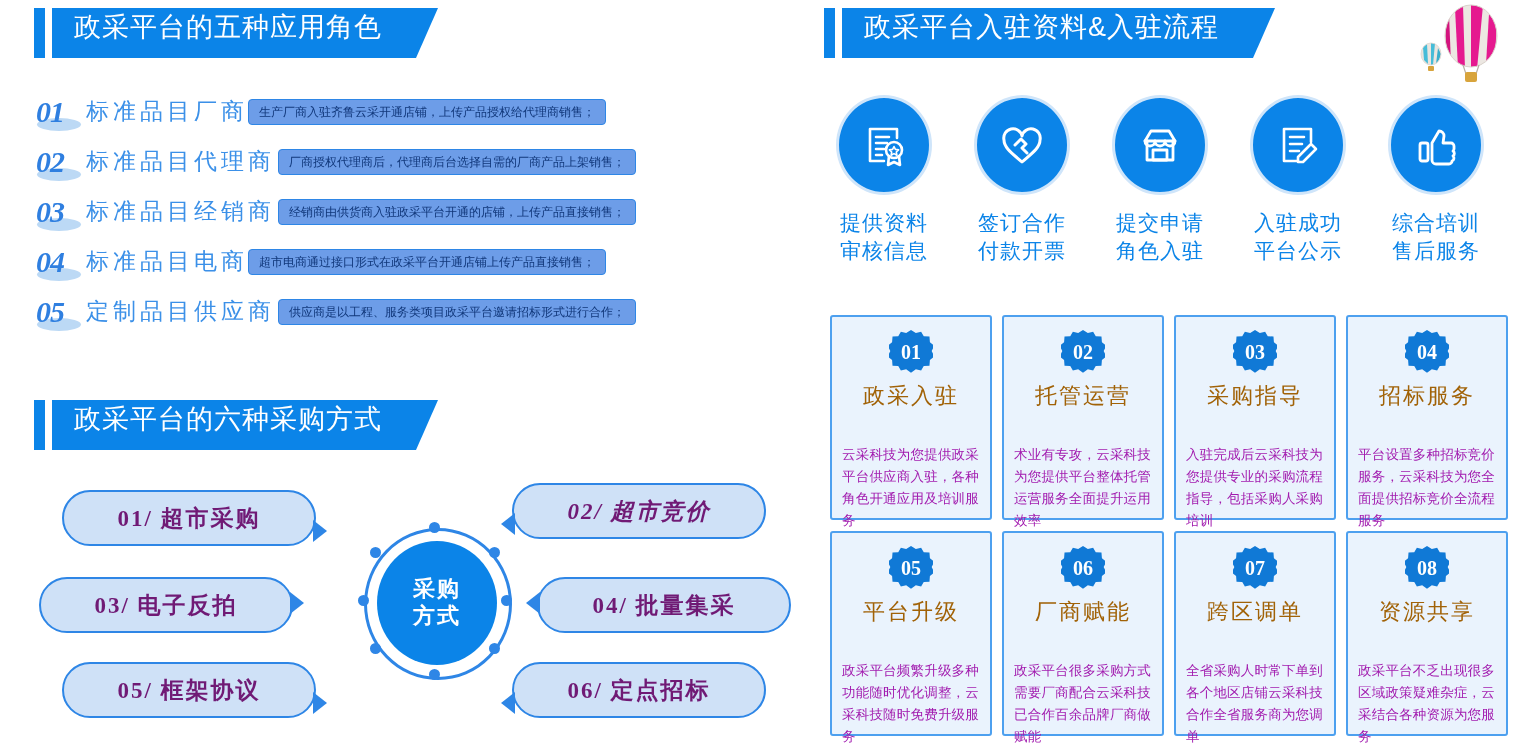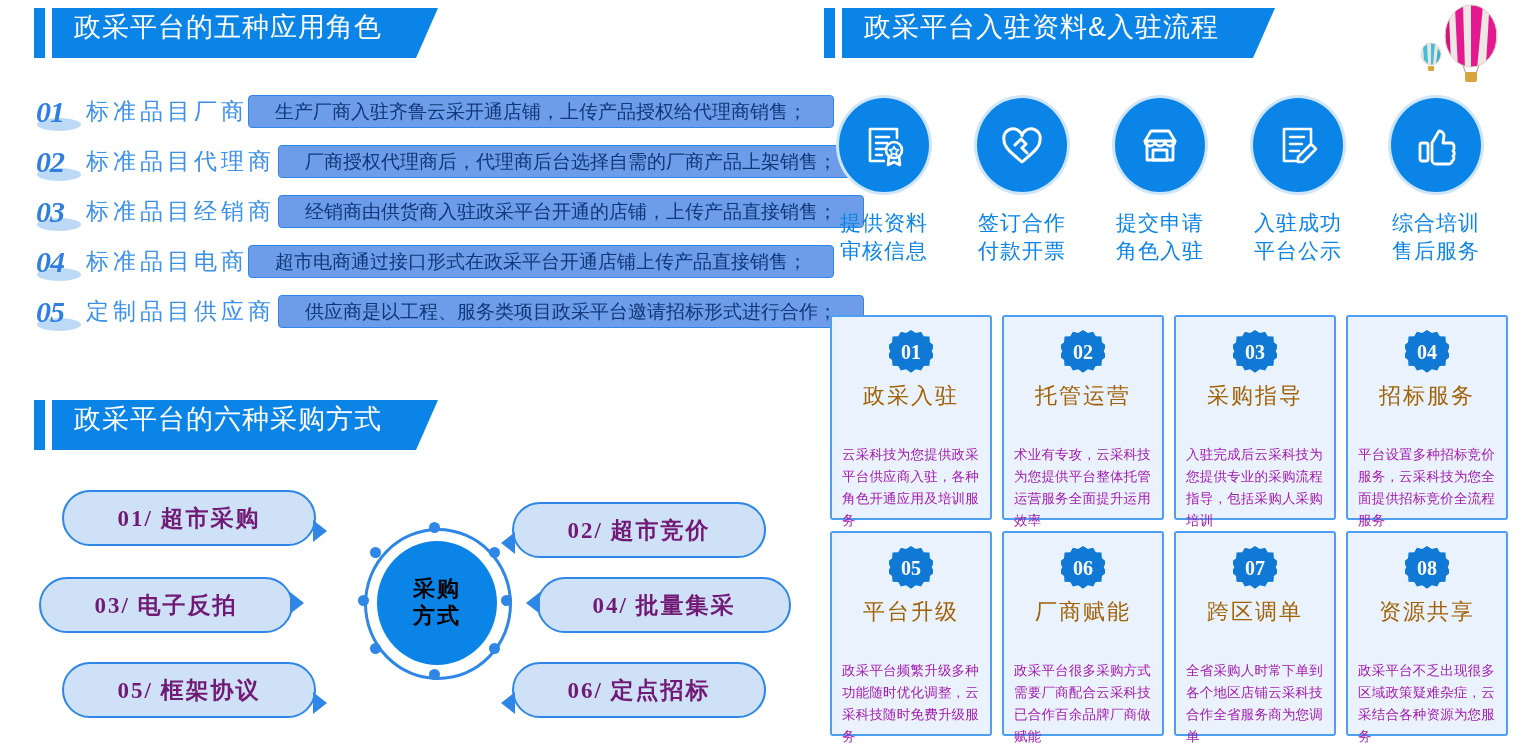--- a/index.html
+++ b/index.html
@@ -42,21 +42,21 @@
     background:#bcd9f5;border-radius:50%;z-index:1;
   }
   .role-name{
     font-size:23px;color:#3b90e8;letter-spacing:4px;white-space:nowrap;
     flex:none;margin-right:12px;
   }
   .role-name.w5{width:150px;}
   .role-name.w6{width:180px;}
   .role-desc{
     background:#6d9de8;border:1px solid #2e86e6;border-radius:4px;
-    color:#10377a;font-size:19px;padding:6px 26px;white-space:nowrap;
+    color:#10377a;font-size:12px;padding:6px 10px;white-space:nowrap;
     line-height:1;
   }
 
   
   .methods{position:absolute;left:34px;top:478px;width:760px;height:250px;}
   .pill{
     position:absolute;background:#cfe1f7;border:2px solid #2e86e6;
     border-radius:28px;height:52px;display:flex;align-items:center;
     justify-content:center;width:250px;
   }
@@ -74,21 +74,21 @@
   .hub{position:absolute;left:330px;top:50px;width:146px;height:150px;}
   .hub .ring{
     position:absolute;left:0;top:0;width:142px;height:146px;
     border:3px solid #2e86e6;border-radius:50%;
   }
   .hub .core{
     position:absolute;left:13px;top:13px;width:120px;height:124px;
     background:#0b84e8;border-radius:50%;
     display:flex;flex-direction:column;align-items:center;justify-content:center;
   }
-  .hub .core span{color:#000000;font-size:22px;font-weight:bold;line-height:1.22;letter-spacing:2px;}
+  .hub .core span{color:#ffffff;font-size:22px;font-weight:bold;line-height:1.22;letter-spacing:2px;}
   .hub .dot{position:absolute;width:11px;height:11px;background:#2e86e6;border-radius:50%;}
 
   
   .balloon{position:absolute;right:18px;top:2px;width:100px;height:82px;}
 
   
   .steps{position:absolute;left:12px;top:95px;width:700px;}
   .step{position:absolute;width:100px;text-align:center;}
   .step .circle{
     width:96px;height:100px;border-radius:50%;background:#0b84e8;
@@ -196,21 +196,21 @@
     </div>
   </div>
 
   <div class="methods">
 
     <div class="pill L low" style="left:28px;top:12px;">
       <span>01/ 超市采购</span>
       <i class="tail"></i>
     </div>
 
-    <div class="pill R low" style="left:478px;top:24px;">
+    <div class="pill R low" style="left:478px;top:5px;font-style:italic;">
       <span>02/ 超市竞价</span>
       <i class="tail"></i>
     </div>
 
     <div class="pill L mid" style="left:5px;top:99px;">
       <span>03/ 电子反拍</span>
       <i class="tail"></i>
     </div>
 
     <div class="pill R mid" style="left:503px;top:99px;">

